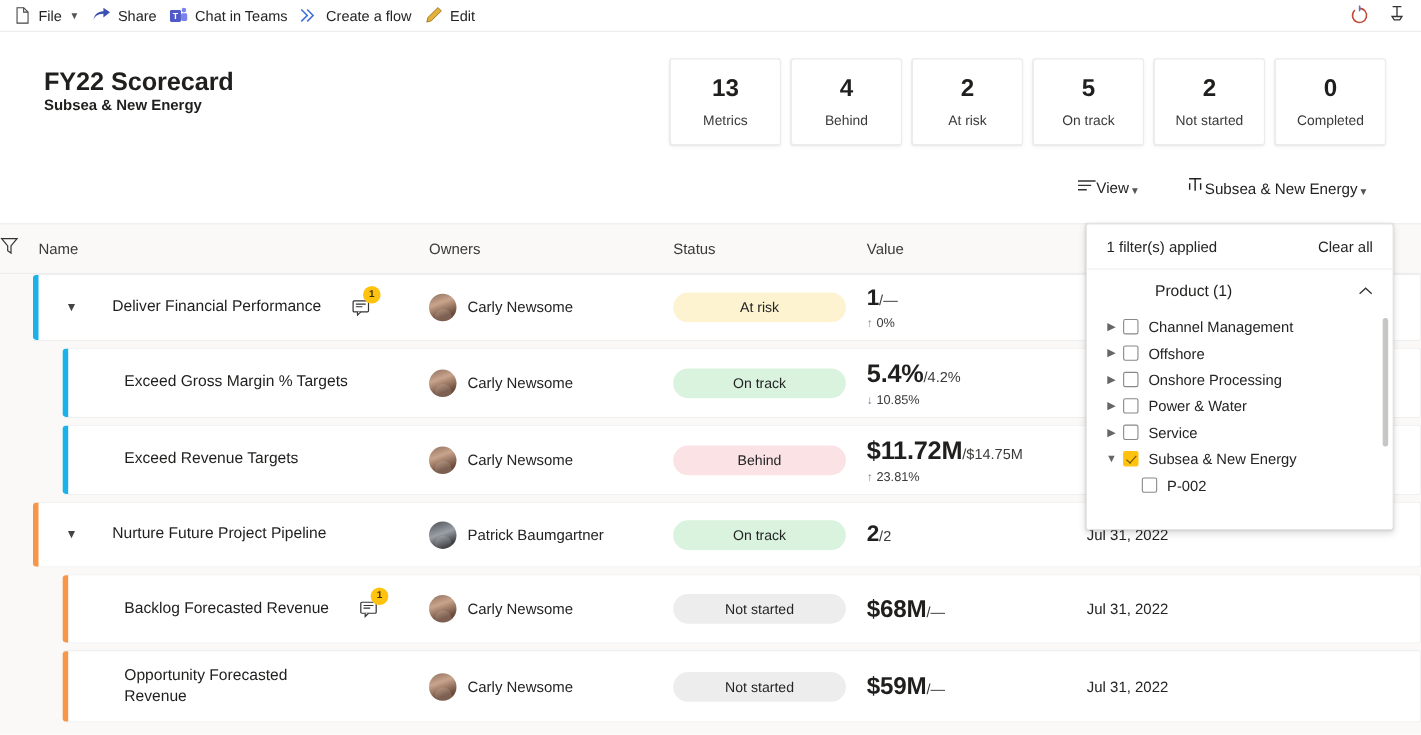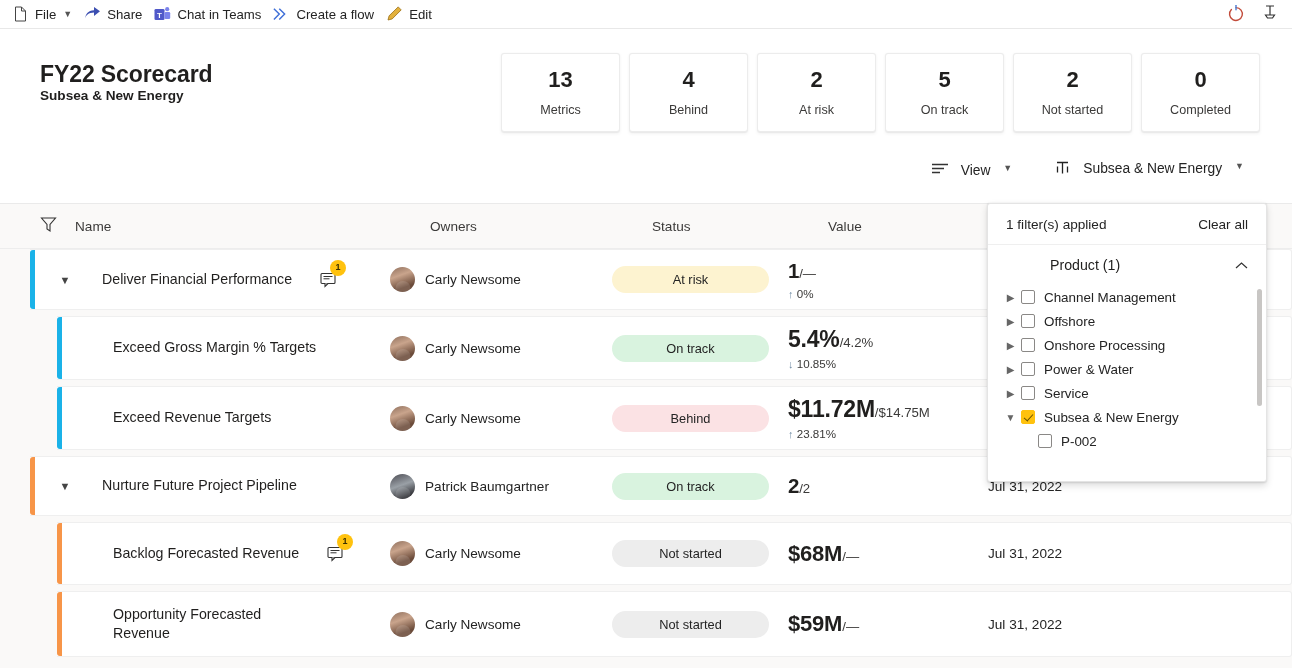--- a/index.html
+++ b/index.html
@@ -50,58 +50,57 @@
     height: 174px;
   }
   .header-inner { display: flex; padding: 0 32px 0 40px; }
   .title-block { flex: 0 0 auto; padding-top: 10px; }
   .page-title { font-size: 23px; font-weight: 600; letter-spacing: -0.1px; color: #201f1e; }
   .page-sub { font-size: 13.6px; color: #3b3a39; margin-top: 14px; line-height: 1.45; }
   .page-sub2 { font-size: 13.6px; color: #201f1e; font-weight: 600; }
 
   .stats { margin-left: auto; display: flex; gap: 9px; padding-top: 2px; }
   .stat-card {
-    width: 119px; height: 79px;
+    width: 101px; height: 79px;
     border: 1px solid #ececec;
     border-radius: 3px;
     background: #fff;
     display: flex; flex-direction: column;
     align-items: center; justify-content: center;
     box-shadow: 0 0.3px 0.9px rgba(0,0,0,0.05), 0 1.6px 3.6px rgba(0,0,0,0.05);
     cursor: pointer;
   }
   .stat-num { font-size: 22px; font-weight: 600; color: #201f1e; line-height: 1.1; }
   .stat-lbl { font-size: 12.6px; color: #3b3a39; margin-top: 10px; }
 
   
   .toolbar {
     display: flex; align-items: center; justify-content: flex-end;
     gap: 34px;
     padding: 0 44px 0 0;
     margin-top: 23px;
     height: 30px;
   }
   .tb-btn {
-    display: flex; align-items: flex-start; gap: 12px;
+    display: flex; align-items: flex-end; gap: 0;
     font-size: 13.8px; color: #242424; cursor: pointer;
     padding: 3px 4px;
   }
 
   
   .table-wrap {
     border-top: 1px solid #eaeaea;
     height: calc(668px - 29px - 174px);
     background: #faf9f8;
     position: relative;
     overflow: hidden;
   }
   .thead {
     display: flex; align-items: center;
     height: 45px;
-    padding-left: 40px;
     background: #faf9f8;
     border-bottom: 1px solid #ededed;
   }
   .th { font-size: 13.6px; color: #3b3a39; }
   .col-name   { flex: 0 0 390px; display: flex; align-items: center; gap: 18px; }
   .col-owners { flex: 0 0 222px; }
   .col-status { flex: 0 0 176px; }
   .col-value  { flex: 0 0 200px; }
   .col-date   { flex: 1 1 auto; }
 

